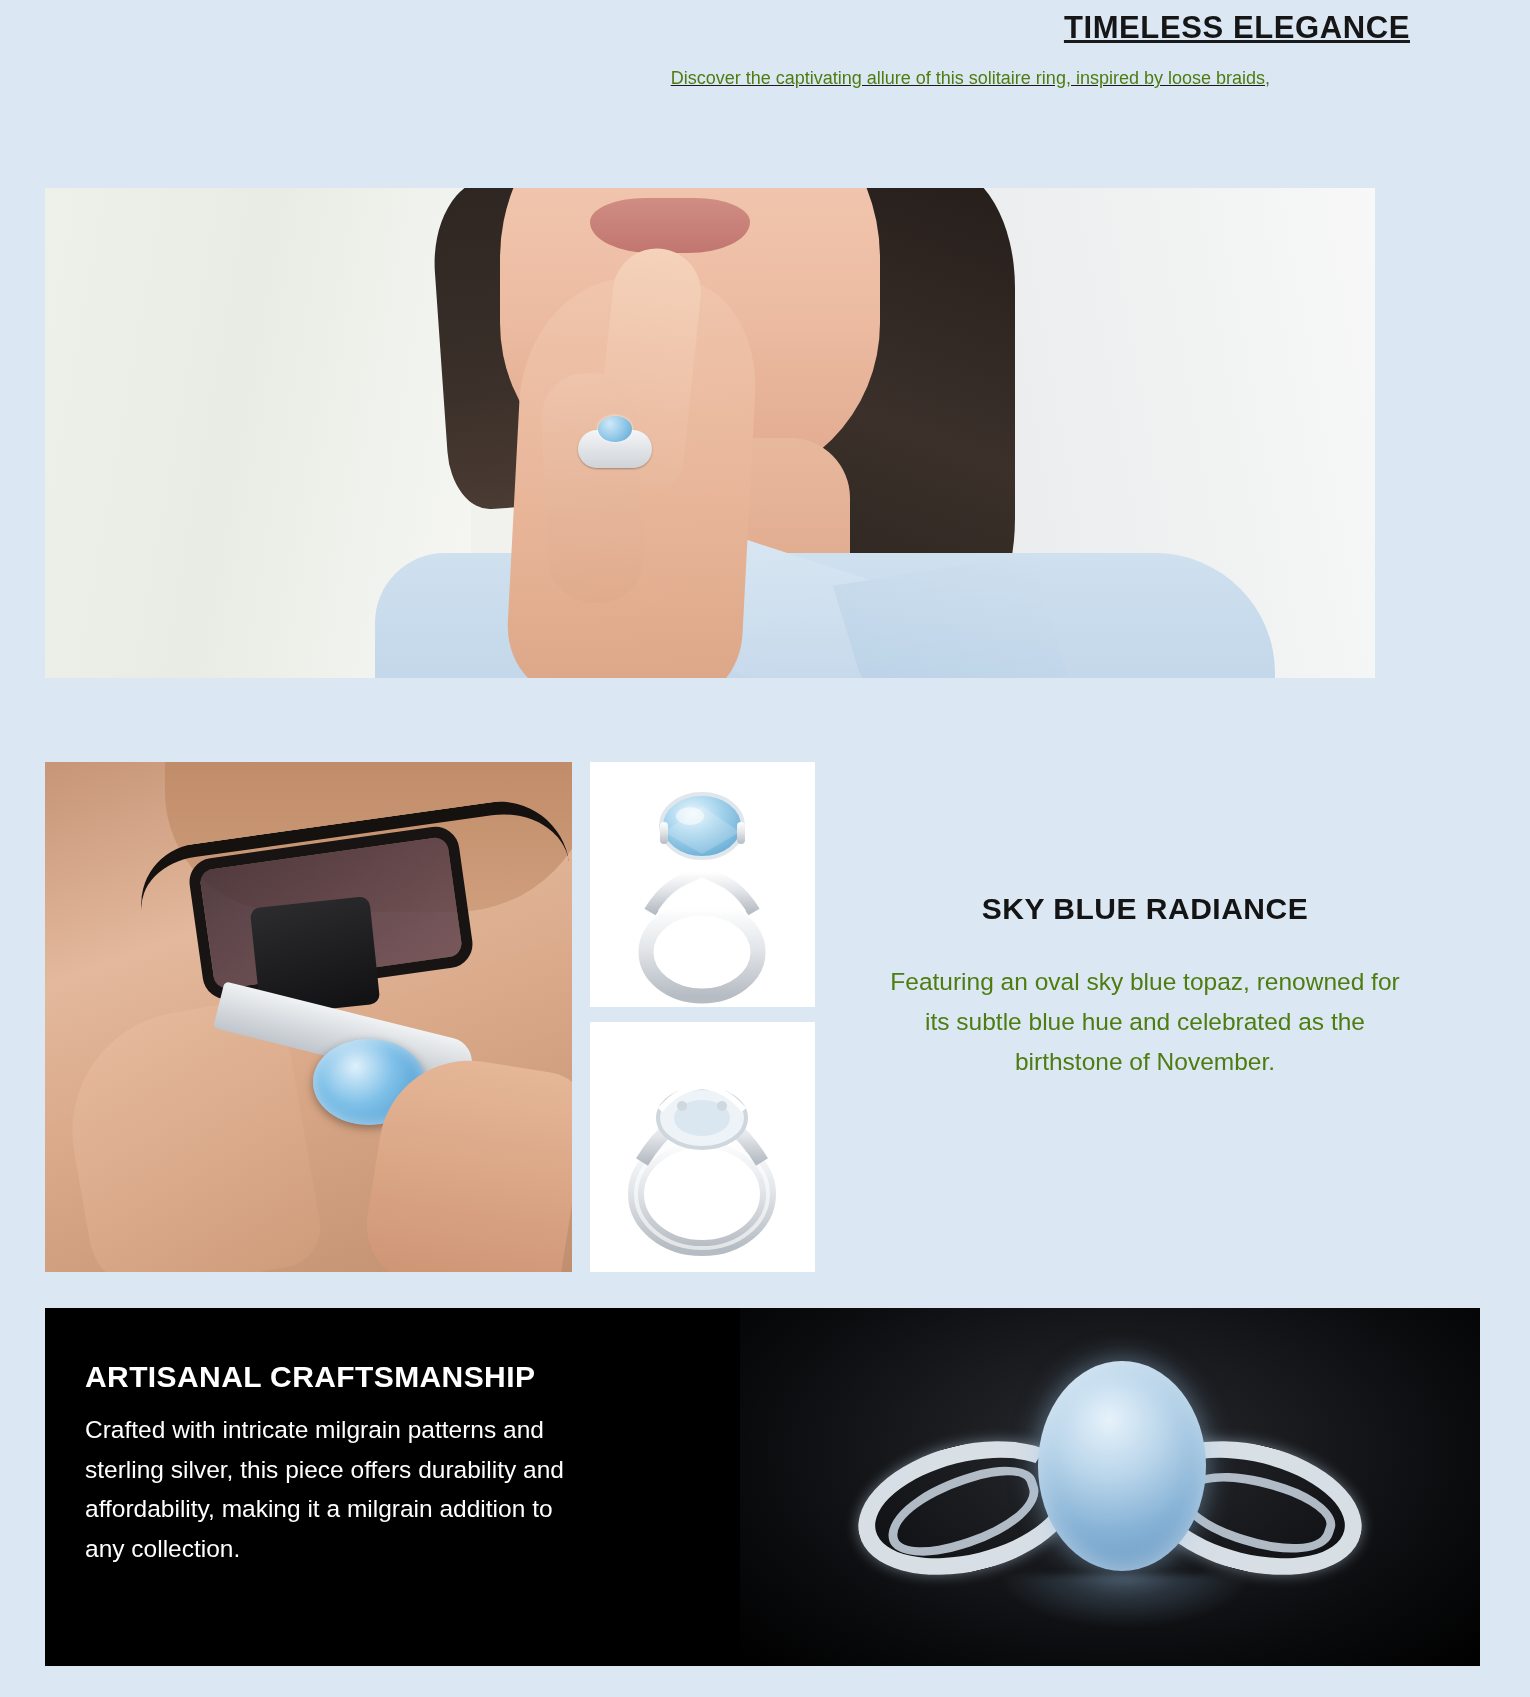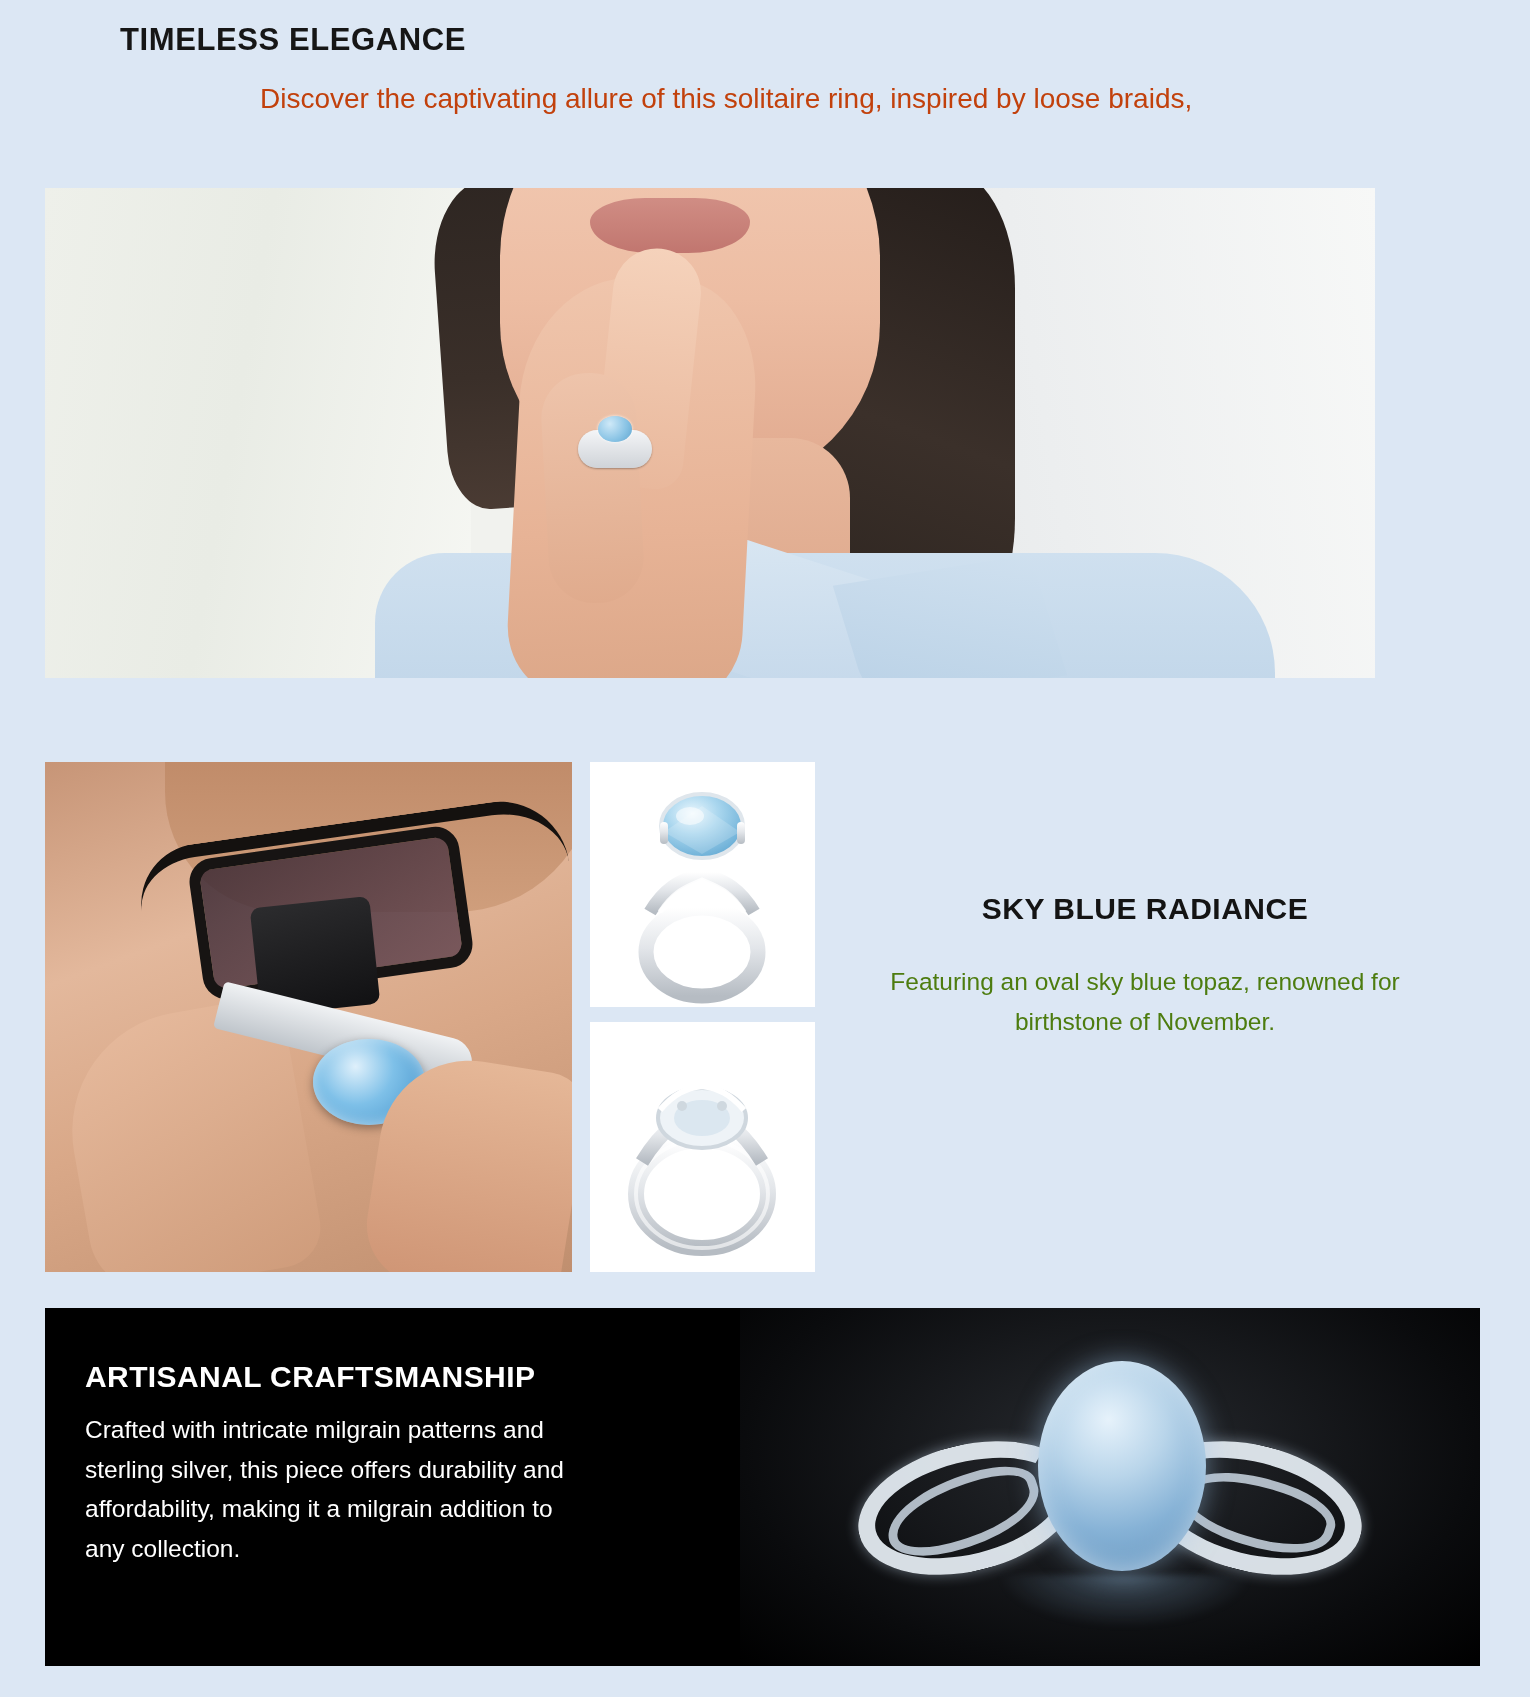--- a/index.html
+++ b/index.html
@@ -17,34 +17,35 @@
 
   .page {
     position: relative;
     width: 1530px;
     height: 1697px;
     box-sizing: border-box;
   }
 
   
   .hero-head {
-    padding: 22px 120px 0 120px;
-    text-align: left;
+    padding: 10px 120px 0 120px;
+    text-align: right;
+    text-decoration: underline;
   }
   .hero-title {
     font-size: 31px;
     font-weight: bold;
     letter-spacing: 0.6px;
     color: #161616;
     margin: 0 0 18px 0;
   }
   .hero-sub {
-    font-size: 28px;
+    font-size: 18px;
     line-height: 1.62;
-    color: #c2410c;
+    color: #4d7c0f;
     margin: 8px auto;
     max-width: 1010px;
   }
 
   
   .hero-photo {
     position: absolute;
     left: 45px;
     top: 188px;
     width: 1330px;
@@ -441,20 +442,21 @@
         <ellipse cx="112" cy="96" rx="28" ry="18" fill="#dbe7f0"></ellipse>
         <path d="M70 88 C84 72 96 66 112 64 C128 66 140 72 154 88" fill="none" stroke="#ffffff" stroke-width="6"></path>
         <circle cx="92" cy="84" r="5" fill="#cfd8df"></circle>
         <circle cx="132" cy="84" r="5" fill="#cfd8df"></circle>
       </svg>
     </div>
 
     <div class="mid-copy">
       <h2 class="mid-title">SKY BLUE RADIANCE</h2>
       <p class="mid-text">Featuring an oval sky blue topaz, renowned for</p>
+      <p class="mid-text">its subtle blue hue and celebrated as the</p>
       <p class="mid-text">birthstone of November.</p>
     </div>
   </div>
 
   <div class="dark">
     <div class="dark-copy">
       <h2 class="dark-title">ARTISANAL CRAFTSMANSHIP</h2>
       <p class="dark-text">Crafted with intricate milgrain patterns and</p>
       <p class="dark-text">sterling silver, this piece offers durability and</p>
       <p class="dark-text">affordability, making it a milgrain addition to</p>

